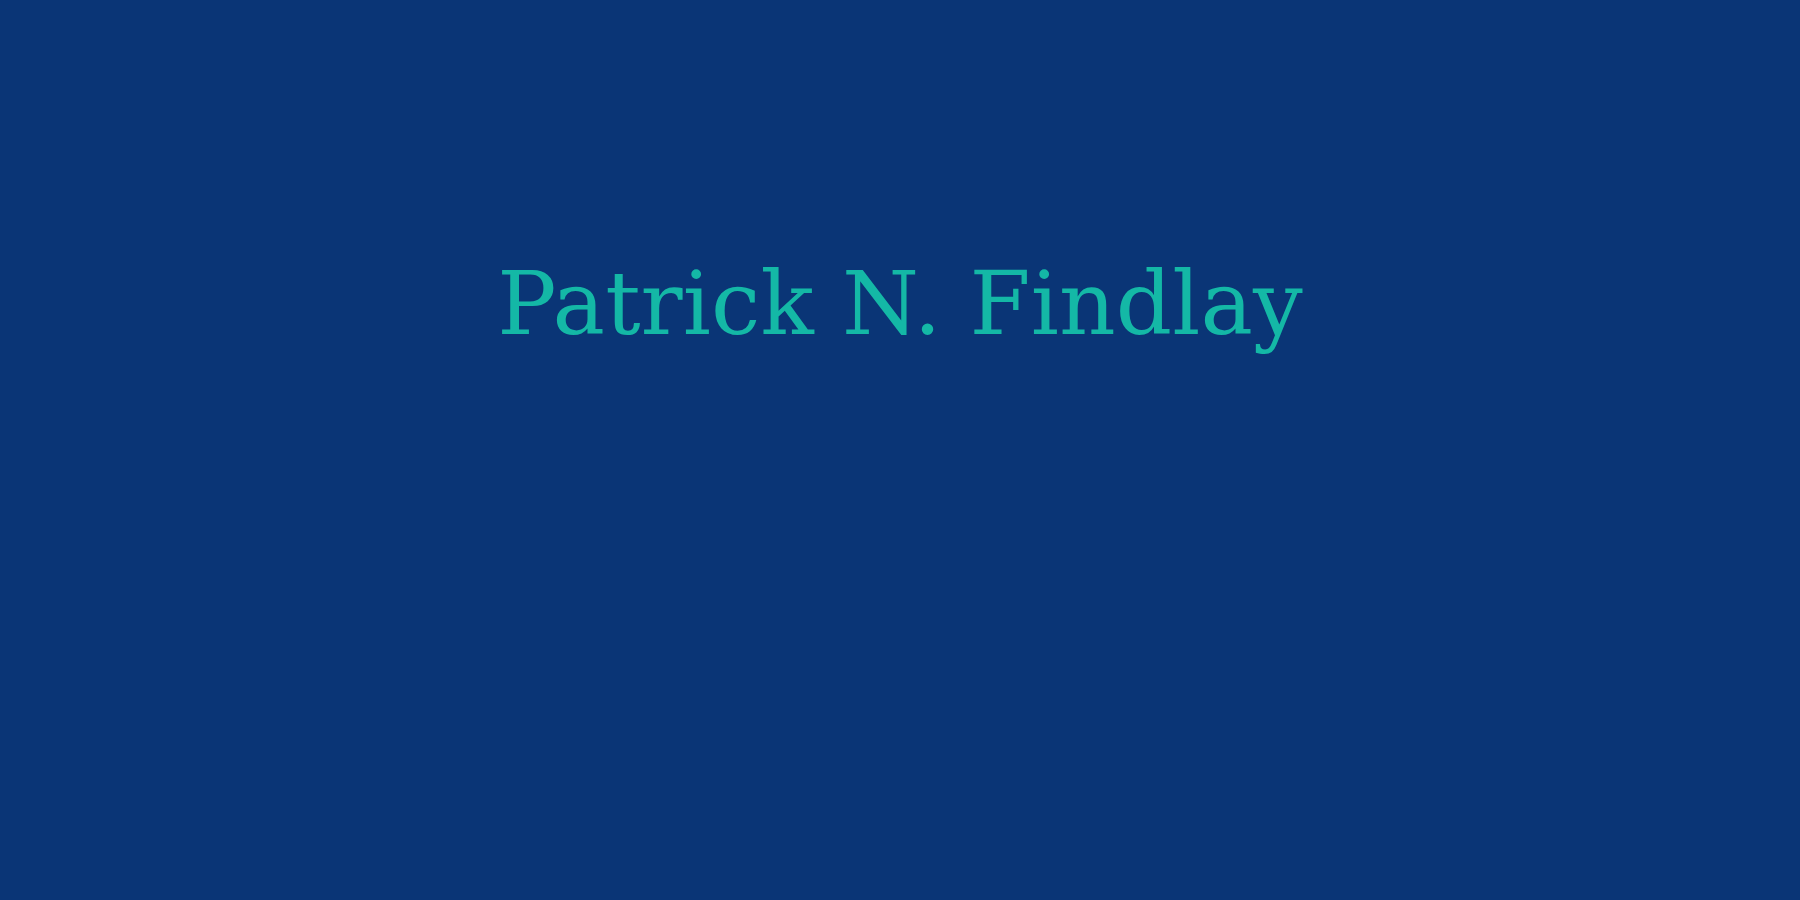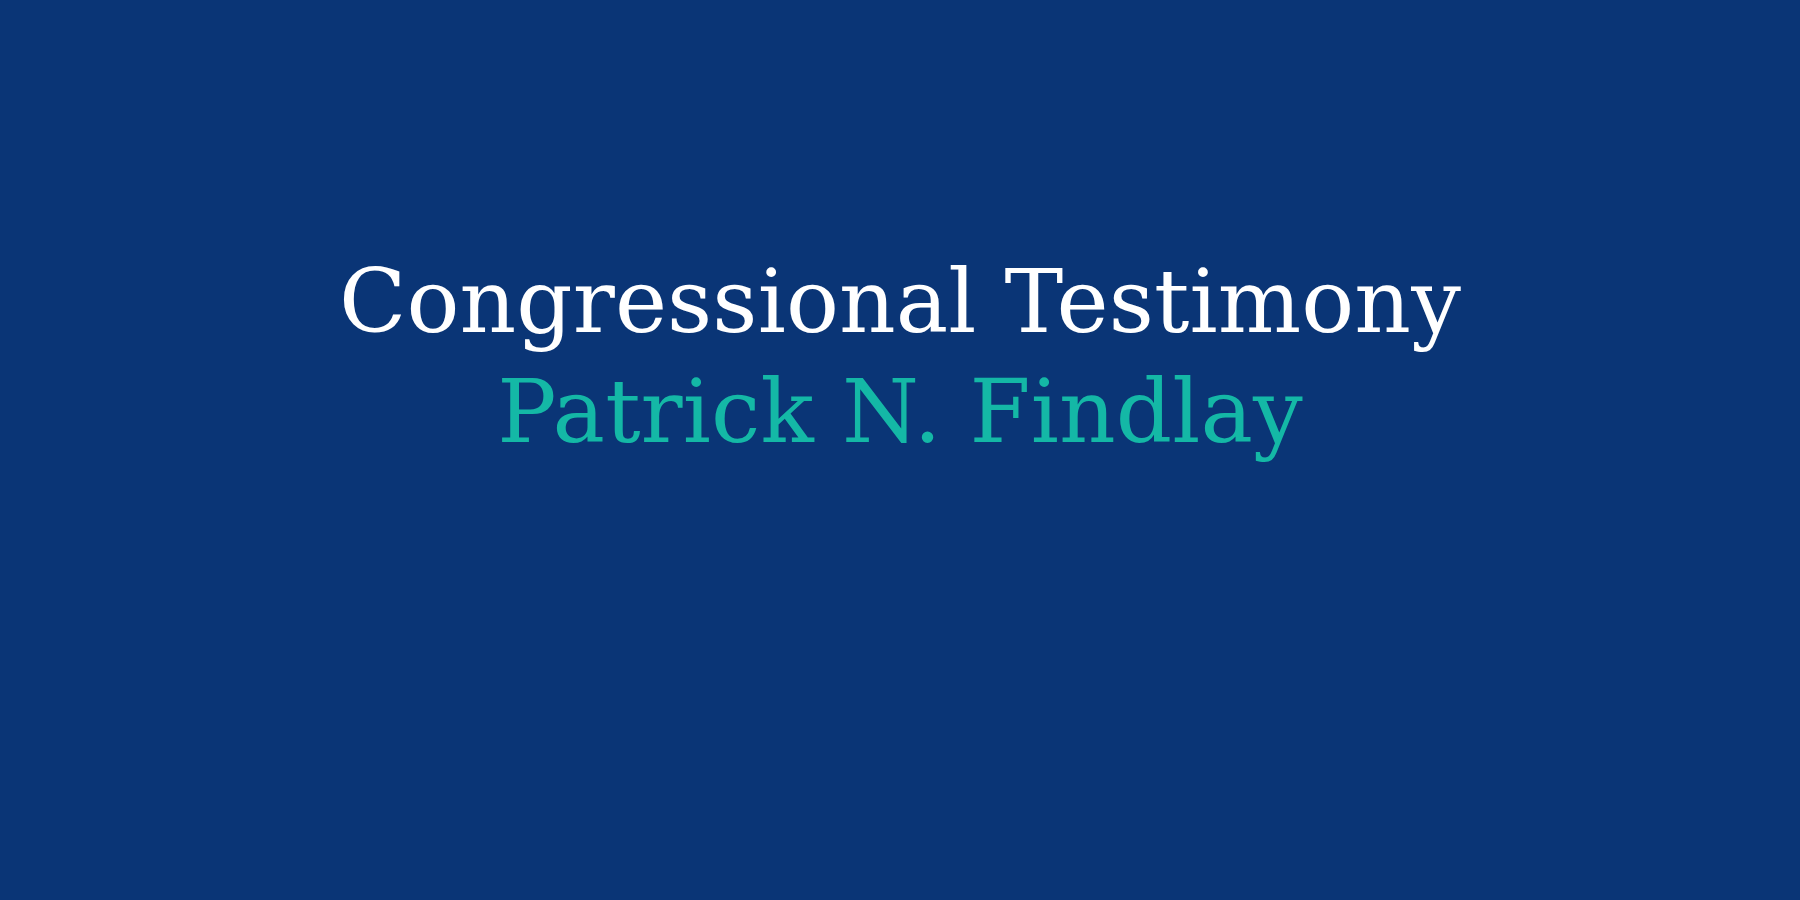--- a/index.html
+++ b/index.html
@@ -55,19 +55,18 @@
     margin-top: 2px;
   }
 </style>
 </head>
 <body>
 
 <div id="title-card" style="background: rgb(10, 53, 118);">
 
   <div id="title-block">
 
-    <span class="title-line primary" style="color: rgb(255, 255, 255);">Congressional Testimony</span>
 
     <span class="title-line secondary" style="color: #14b8a6;">Patrick N. Findlay</span>
 
   </div>
 
 </div>
 
 </body></html>

